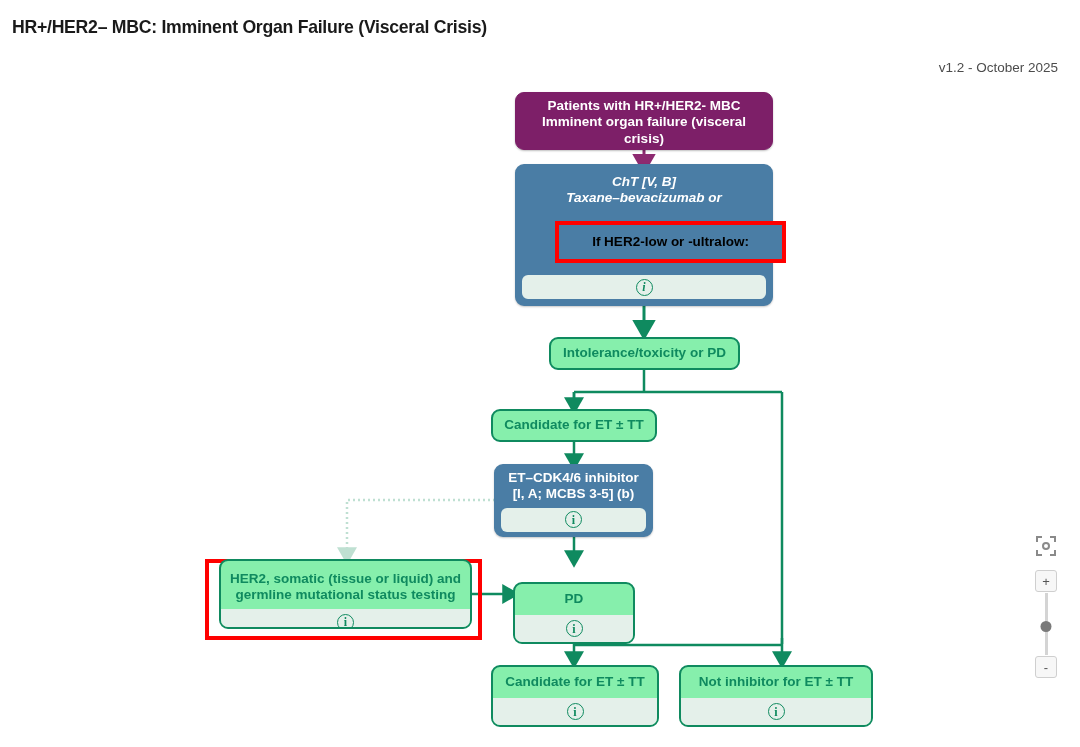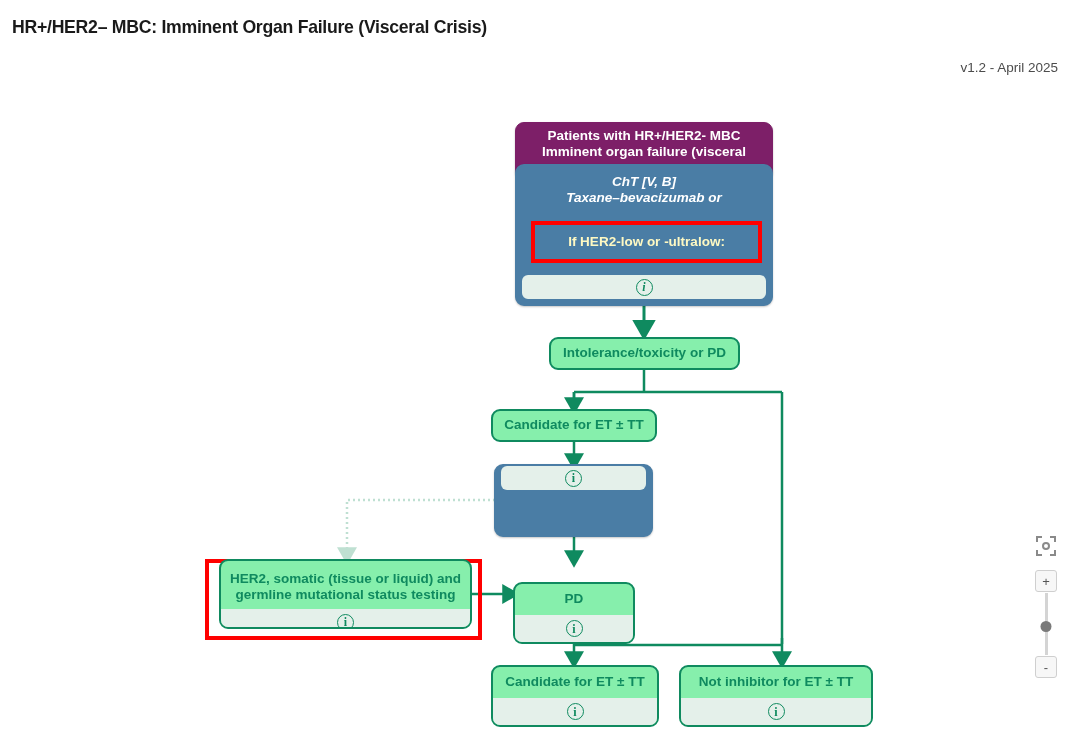--- a/index.html
+++ b/index.html
@@ -74,21 +74,20 @@
     align-items: center;
     justify-content: center;
     flex: 0 0 auto;
   }
 
   
   .node.purple {
     background: #7d1f68;
     border: 1px solid #7d1f68;
     box-shadow: 0 1px 2px rgba(0,0,0,0.25);
-    margin-top: 30px;
   }
   .node.purple .node-body { color: #ffffff; font-size: 13.5px; }
 
   
   .node.blue {
     background: #4a7da5;
     border: 2px solid #4a7da5;
     box-shadow: 0 1px 2px rgba(0,0,0,0.22);
   }
   .node.blue .node-body { color: #ffffff; }
@@ -130,25 +129,26 @@
     position: absolute;
     border: 4px solid #ff0000;
     background: transparent;
   }
   .annot-red.filled {
     background: #4a7da5;
     display: flex;
     align-items: center;
     justify-content: center;
     text-align: center;
-    color: #fef9c3;
+    color: #000000;
     font-weight: bold;
     font-size: 13.5px;
     line-height: 1.25;
     padding: 2px 16px;
+    margin-left: 24px;
   }
 
   
   .zoom-controls {
     position: absolute;
     right: 22px;
     top: 536px;
     width: 24px;
     display: flex;
     flex-direction: column;
@@ -203,21 +203,21 @@
     border-radius: 50%;
     background: #7a7a7a;
   }
 </style>
 </head>
 <body>
 
 <div id="page">
 
   <div class="page-title">HR+/HER2– MBC: Imminent Organ Failure (Visceral Crisis)</div>
-  <div class="version-label">v1.2 - April 2025</div>
+  <div class="version-label">v1.2 - October 2025</div>
 
   <div id="canvas">
 
     <svg id="edges" viewBox="0 0 1080 747">
       <defs>
         <marker id="arrowPurple" markerWidth="9" markerHeight="9" refX="3.5" refY="4" orient="auto">
           <path d="M0,0 L7,4 L0,8 z" fill="#8d2a70"></path>
         </marker>
         <marker id="arrowGreen" markerWidth="9" markerHeight="9" refX="3.5" refY="4" orient="auto">
           <path d="M0,0 L7,4 L0,8 z" fill="#0f8a5f"></path>
@@ -278,20 +278,24 @@
       </div>
     </div>
 
     <div class="node green" style="left:491px; top:409px; width:166px; height:33px;">
       <div class="node-body">
         <span>Candidate for ET ± TT</span>
       </div>
     </div>
 
     <div class="node blue" style="left:494px; top:464px; width:159px; height:73px;">
+      <div class="node-body" style="flex-direction:column; padding-top:4px;">
+        <span>ET–CDK4/6 inhibitor</span>
+        <span>[I, A; MCBS 3-5] (b)</span>
+      </div>
       <div class="node-info">
         <span class="info-icon">i</span>
       </div>
     </div>
 
     <div class="annot-red" style="left:205px; top:559px; width:277px; height:81px;"></div>
 
     <div class="node green" style="left:219px; top:559px; width:253px; height:70px;">
       <div class="node-body" style="flex-direction:column; padding-top:10px;">
         <span>HER2, somatic (tissue or liquid) and</span>

